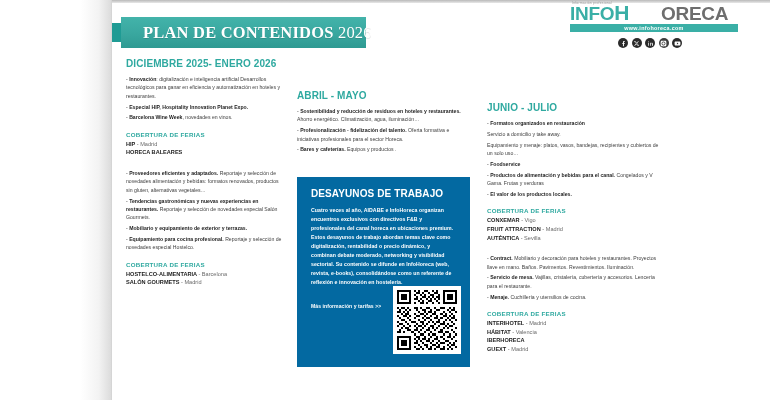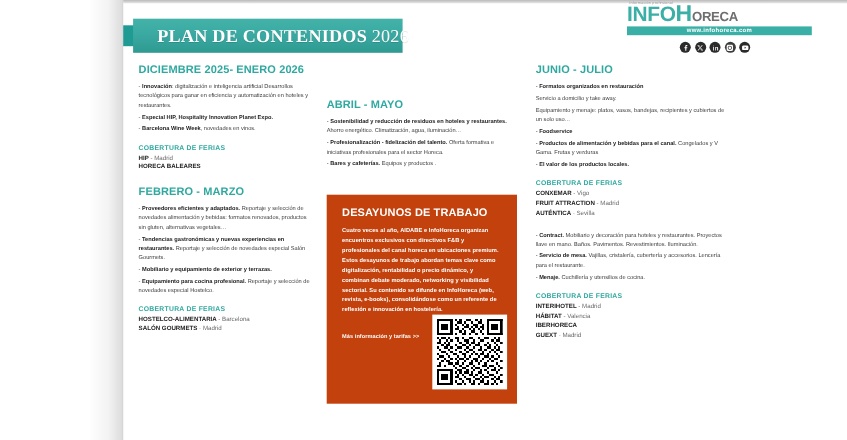--- a/index.html
+++ b/index.html
@@ -54,21 +54,21 @@
     line-height:1;
   }
   .logo-info{
     font-size:19px;font-weight:bold;color:#3aafa6;letter-spacing:-.3px;
     font-family:"Liberation Sans",sans-serif;
   }
   .logo-h{
     font-size:21px;font-weight:bold;color:#3aafa6;letter-spacing:-.3px;
   }
   .logo-oreca{
-    font-size:12px;font-weight:bold;color:#6e6e6e;letter-spacing:-.3px;
+    font-size:19px;font-weight:bold;color:#6e6e6e;letter-spacing:-.3px;padding-left:32px;
   }
   .logo-micro{
     position:absolute;left:2px;top:-1px;font-size:3.4px;color:#9a9a9a;letter-spacing:.2px;
   }
   .logo-url{
     margin-top:1px;background:#3aafa6;height:8px;width:168px;
     display:flex;align-items:center;justify-content:center;
   }
   .logo-url span{
     color:#ffffff;font-size:5.4px;font-weight:bold;letter-spacing:.3px;
@@ -82,21 +82,21 @@
   }
   .s-ic.ig{background:#3d3d3d;}
   .s-ic svg{display:block;}
 
   
   .col{
     position:absolute;top:58px;
   }
   .col1{left:126px;width:160px;}
   .col2{left:297px;width:170px;margin-top:32px;}
-  .col3{left:487px;width:172px;}
+  .col3{left:487px;width:172px;margin-top:44px;}
 
   .sec-title{
     color:#2fa9a0;font-size:10px;font-weight:bold;letter-spacing:.1px;
     margin:0 0 6px 0;white-space:nowrap;
   }
 
   .item{
     font-size:5.15px;line-height:1.62;color:#3d3d3d;margin:0 0 2.5px 0;
     text-align:left;
   }
@@ -110,21 +110,21 @@
   .fair{
     font-size:5.6px;line-height:1.55;color:#1d1d1d;font-weight:bold;margin:0;
   }
   .fair .city{font-weight:normal;color:#6a6a6a;}
 
   .gap-block{height:12px;}
 
   
   .callout{
     position:absolute;left:297px;top:177px;width:173px;height:190px;
-    background:#c2410c;
+    background:#0369a1;
   }
   .callout-inner{padding:11px 14px 0 14px;}
   .callout-title{
     color:#ffffff;font-size:10px;font-weight:bold;letter-spacing:.1px;
     margin:0 0 7px 0;white-space:nowrap;
   }
   .callout-body{
     color:#ffffff;font-size:5.2px;line-height:1.72;font-weight:bold;
     margin:0;letter-spacing:.05px;
   }
@@ -200,21 +200,20 @@
     <h2 class="sec-title">DICIEMBRE 2025- ENERO 2026</h2>
     <p class="item"><span class="dash">- </span><b>Innovación</b><span>: digitalización e inteligencia artificial Desarrollos tecnológicos para ganar en eficiencia y automatización en hoteles y restaurantes.</span></p>
     <p class="item"><span class="dash">- </span><b>Especial HIP, Hospitality Innovation Planet Expo.</b><span></span></p>
     <p class="item"><span class="dash">- </span><b>Barcelona Wine Week</b><span>, novedades en vinos.</span></p>
     <div class="cob-title">COBERTURA DE FERIAS</div>
     <p class="fair"><span>HIP</span> <span class="city">- Madrid</span></p>
     <p class="fair"><span>HORECA BALEARES</span> <span class="city"></span></p>
 
     <div class="gap-block"></div>
 
-    <h2 class="sec-title">FEBRERO - MARZO</h2>
     <p class="item"><span class="dash">- </span><b>Proveedores eficientes y adaptados.</b><span> Reportaje y selección de novedades alimentación y bebidas: formatos renovados, productos sin gluten, alternativas vegetales…</span></p>
     <p class="item"><span class="dash">- </span><b>Tendencias gastronómicas y nuevas experiencias en restaurantes.</b><span> Reportaje y selección de novedades especial Salón Gourmets.</span></p>
     <p class="item"><span class="dash">- </span><b>Mobiliario y equipamiento de exterior y terrazas.</b><span></span></p>
     <p class="item"><span class="dash">- </span><b>Equipamiento para cocina profesional.</b><span> Reportaje y selección de novedades especial Hostelco.</span></p>
     <div class="cob-title">COBERTURA DE FERIAS</div>
     <p class="fair"><span>HOSTELCO-ALIMENTARIA</span> <span class="city">- Barcelona</span></p>
     <p class="fair"><span>SALÓN GOURMETS</span> <span class="city">- Madrid</span></p>
   </div>
 
   <div class="col col2">

